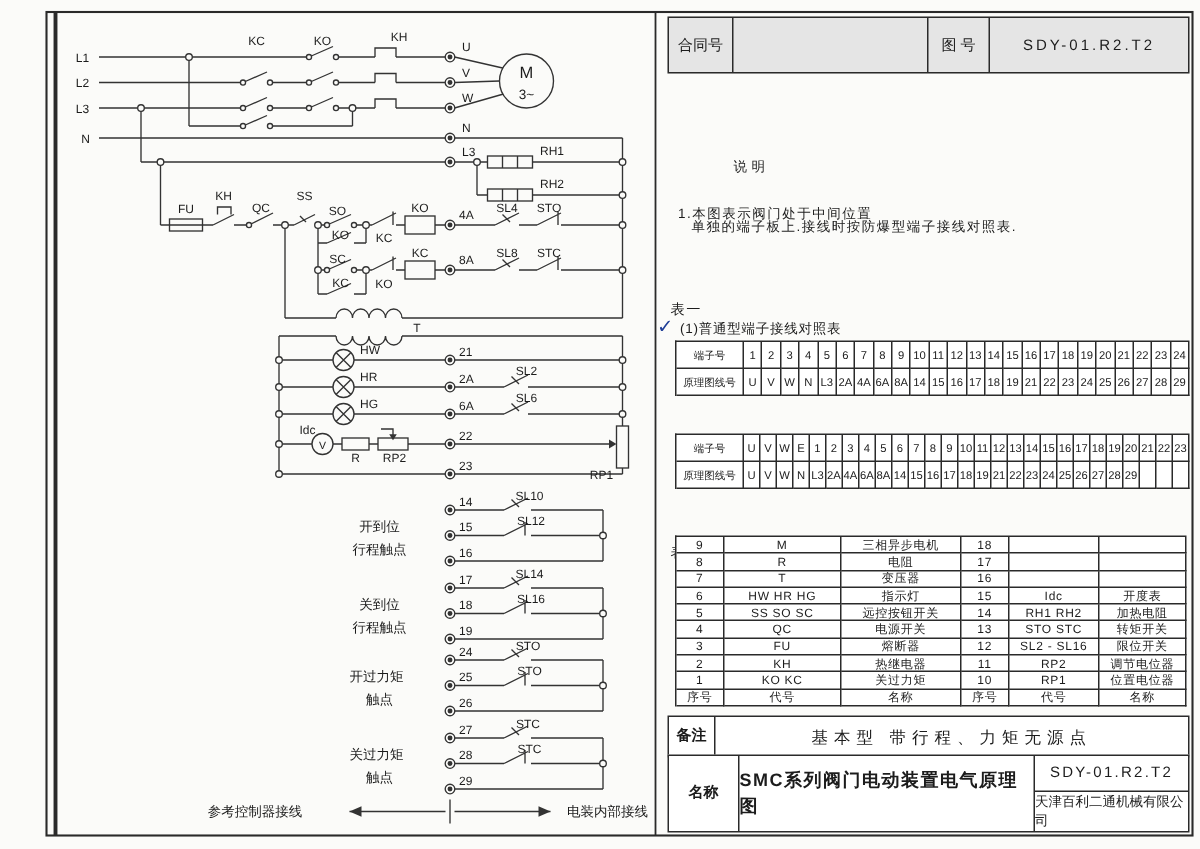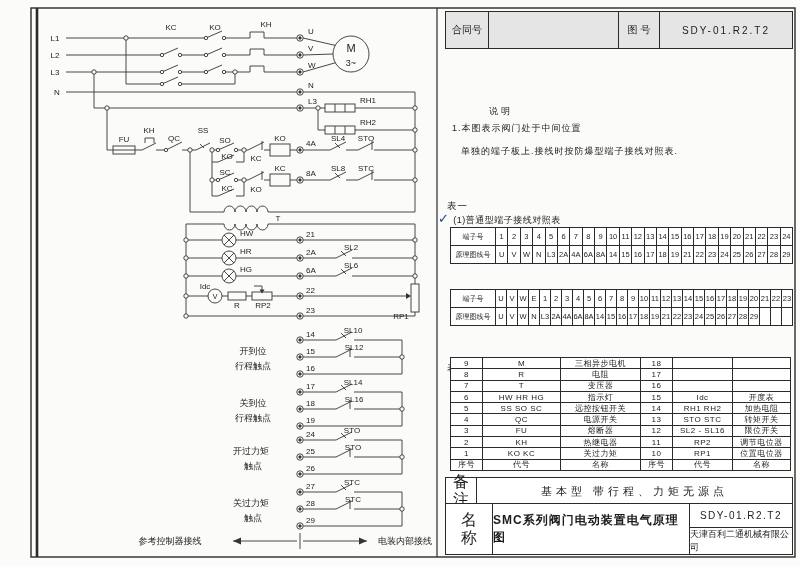--- a/index.html
+++ b/index.html
@@ -23,21 +23,21 @@
   .tcell{flex:1;border-right:1px solid #2a2a2a;border-bottom:1px solid #2a2a2a;
       font-size:7.5px;display:flex;align-items:center;justify-content:center;overflow:hidden;}
   
   #legend-table{border-top:1px solid #2a2a2a;border-left:1px solid #2a2a2a;background:#fff;}
   .lrow{display:grid;grid-template-columns:32px 78px 80px 32px 60px 58px;height:11.3px;}
   .lcell{border-right:1px solid #2a2a2a;border-bottom:1px solid #2a2a2a;font-size:8px;
       display:flex;align-items:center;justify-content:center;white-space:nowrap;overflow:hidden;letter-spacing:.5px;}
   
   .fbox{display:flex;border:1.2px solid #2a2a2a;background:#fff;}
   .flabel{width:30px;flex:none;border-right:1.2px solid #2a2a2a;display:flex;align-items:center;
-      justify-content:center;font-size:16px;text-align:center;line-height:1.15;}
+      justify-content:center;font-size:10px;text-align:center;line-height:1.15;font-weight:bold;}
   .fcontent{flex:1;display:flex;align-items:center;justify-content:center;}
 </style>
 </head>
 <body>
 
 <div id="sheet">
 
   <svg class="abs" style="left:0;top:0" width="800" height="566" viewBox="0 0 800 566">
 
     <g>
@@ -317,21 +317,21 @@
   </svg>
 
   <div class="abs hbox" style="left:445px;top:11px;width:346px;height:36px;background:#e5e5e5">
     <div class="hcell" style="width:42px;font-size:10px">合同号</div>
     <div class="hcell" style="flex:1"></div>
     <div class="hcell" style="width:40px;font-size:10px">图 号</div>
     <div class="hcell" style="width:132px;font-size:10px;letter-spacing:2px">SDY-01.R2.T2</div>
   </div>
 
   <div class="abs note" style="left:489px;top:105px;letter-spacing:3px">说明</div>
-  <div class="abs note" style="left:452px;top:122px">1.本图表示阀门处于中间位置</div>
+  <div class="abs note" style="left:452px;top:136px">1.本图表示阀门处于中间位置</div>
   <div class="abs note" style="left:461px;top:145px">单独的端子板上.接线时按防爆型端子接线对照表.</div>
 
   <div class="abs tbl-label" style="left:447px;top:200px">表一</div>
   <div class="abs" style="left:438px;top:209px">
     <span class="check">✓</span>
     <span class="ttitle">(1)普通型端子接线对照表</span>
   </div>
   <div id="term-table-1" class="abs termtable" style="left:450px;top:227px;width:342px">
       <div class="trow">
         <div class="thead-cell">端子号</div>

